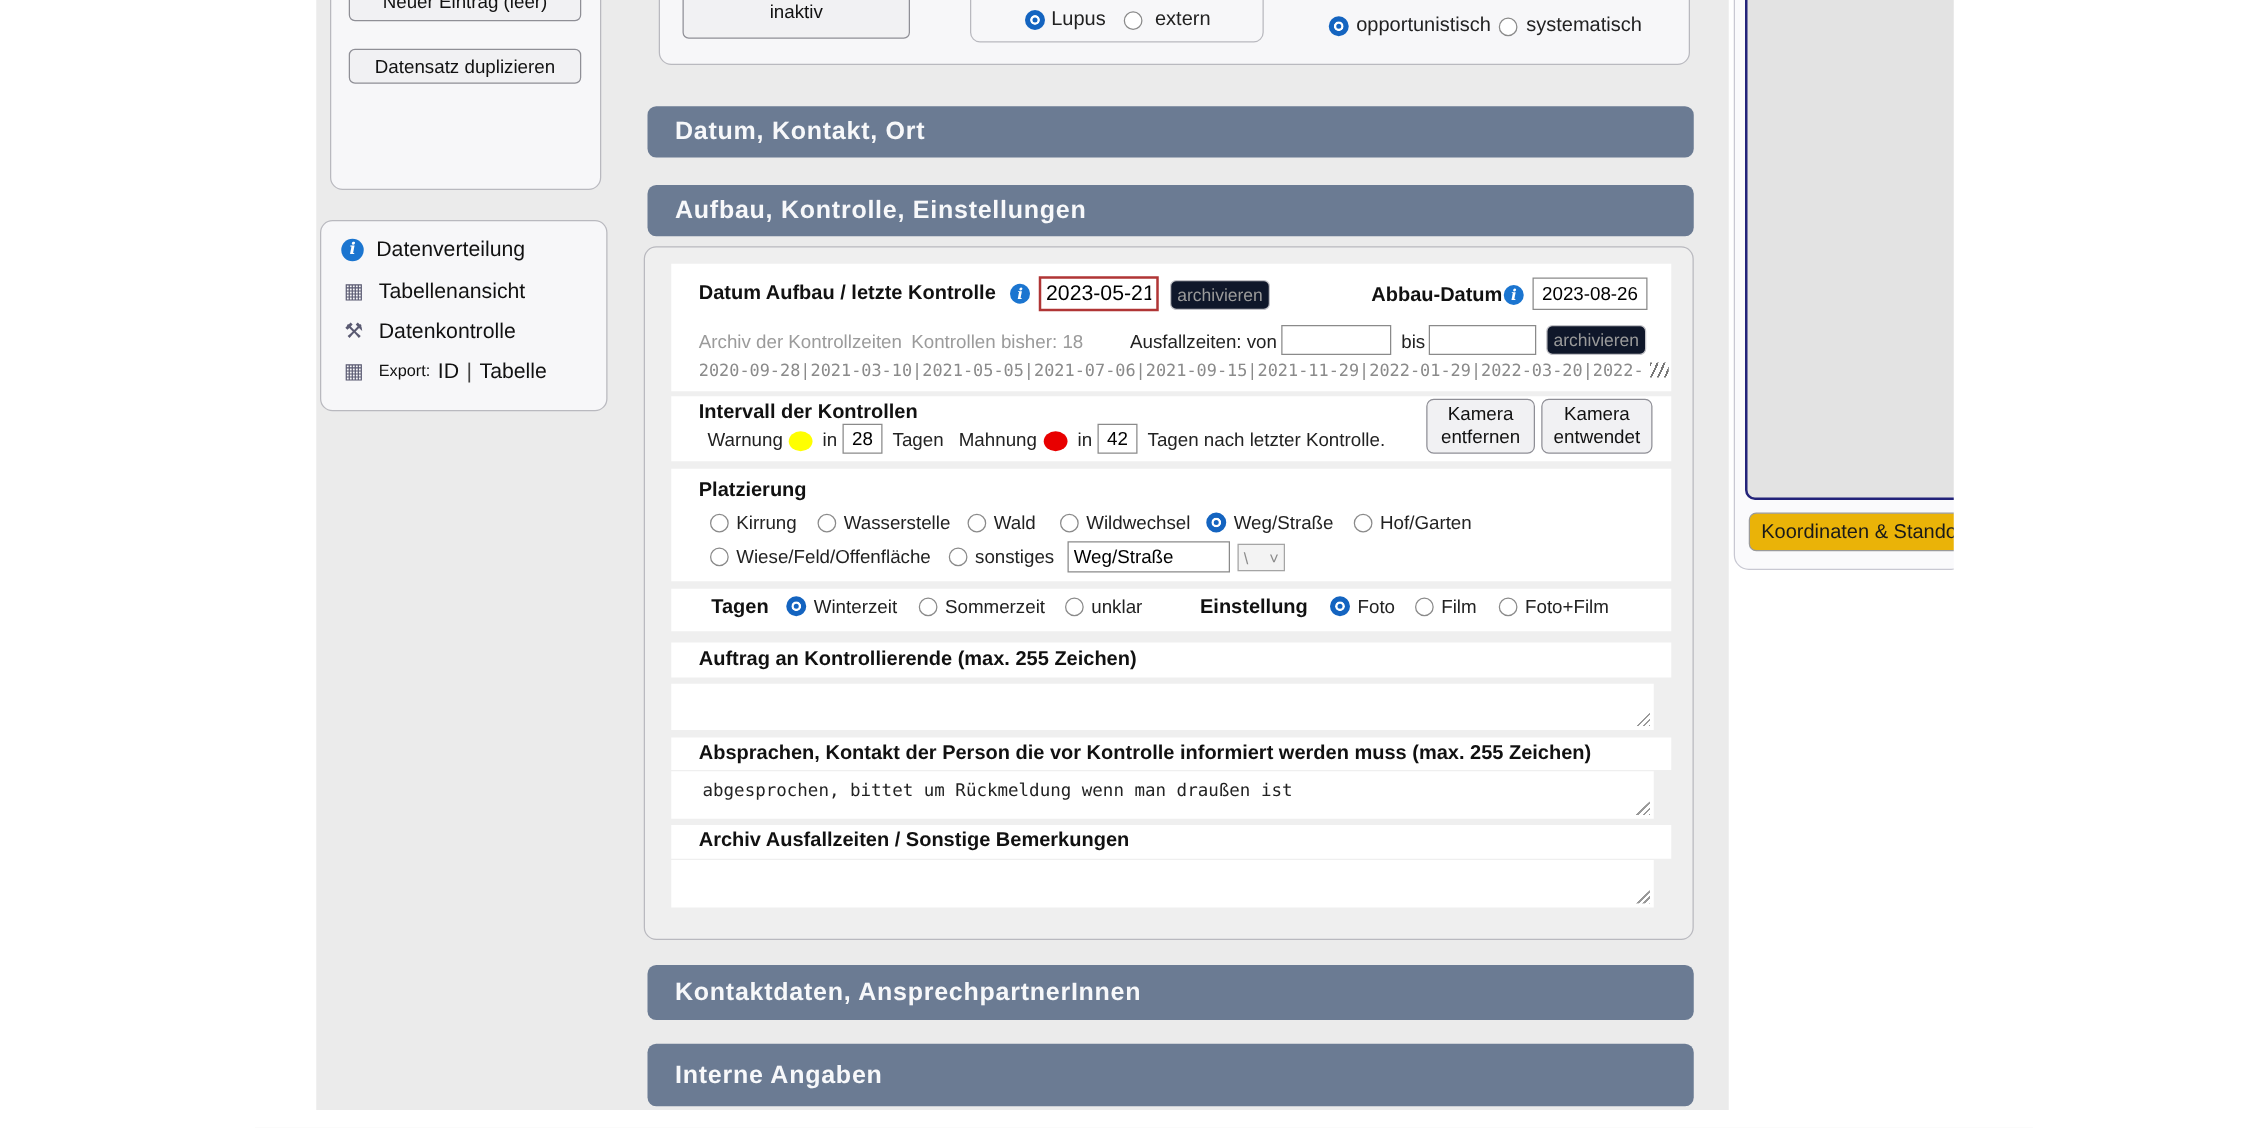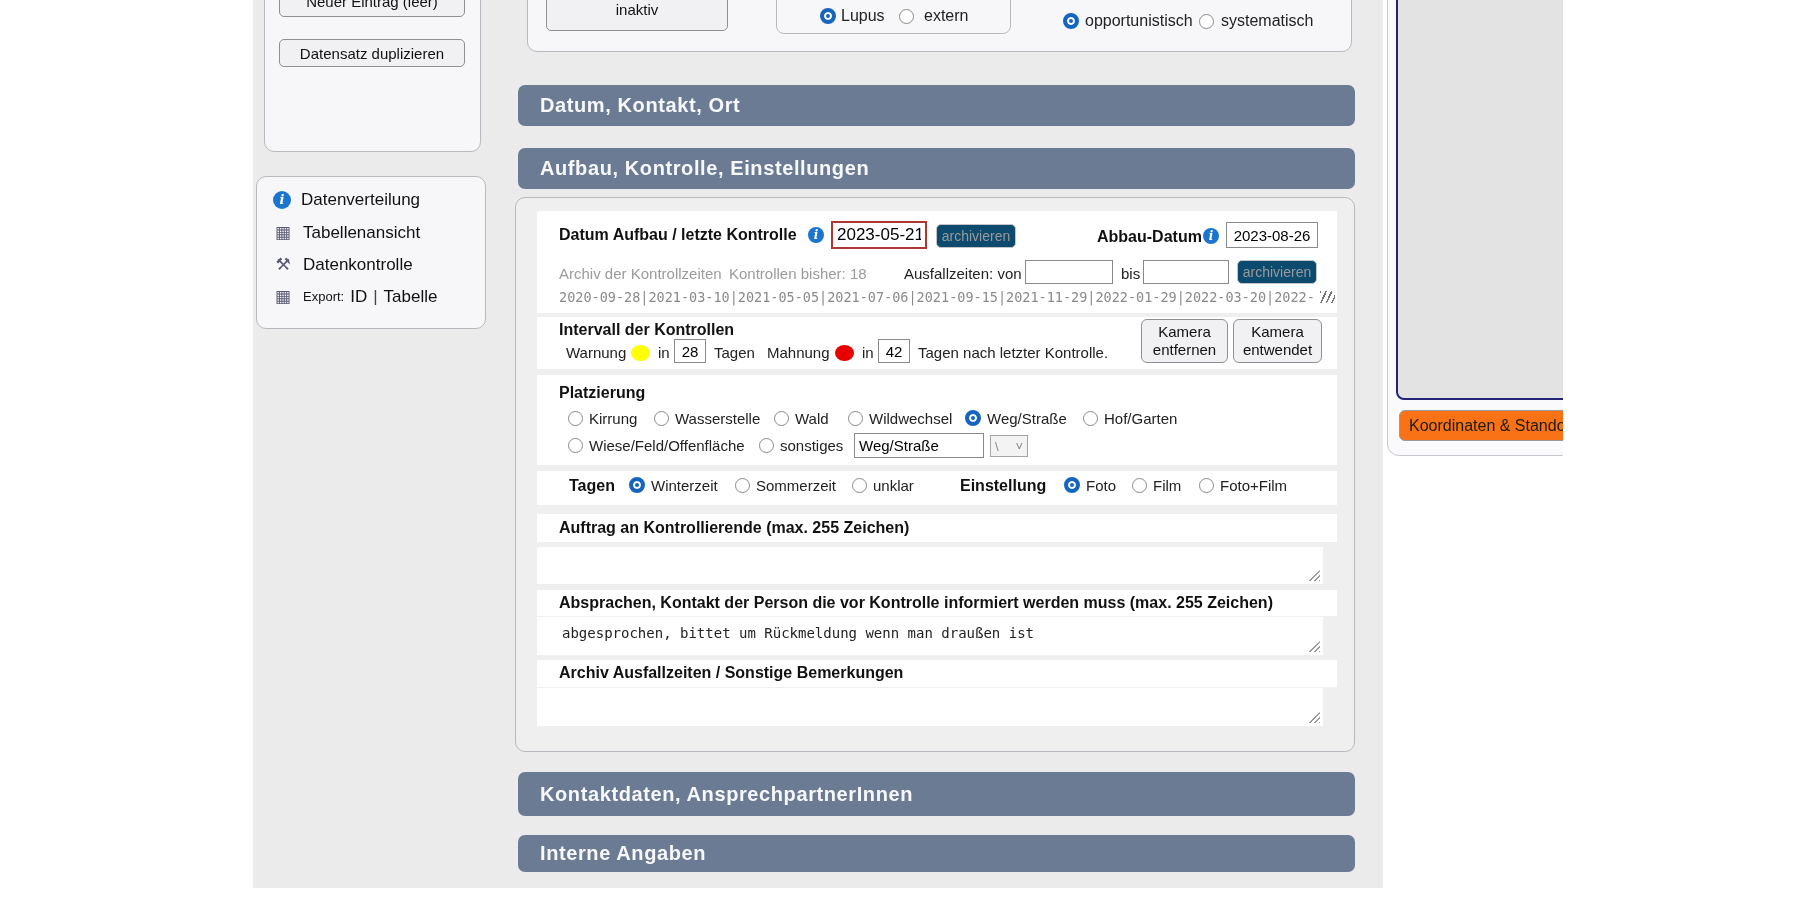--- a/index.html
+++ b/index.html
@@ -3,21 +3,21 @@
 <meta charset="utf-8">
 <style>
   html,body{margin:0;padding:0;background:#fff;}
   #canvas{position:relative;width:1796px;height:902px;background:#fff;overflow:hidden;
           font-family:"Liberation Sans",sans-serif;color:#1a1a1a;}
   .abs{position:absolute;}
   .page-bg{left:253px;top:0;width:1130px;height:888px;background:#ebebeb;}
   .panel{background:#f7f7f9;border:1px solid #b9b9bf;border-radius:10px;box-sizing:border-box;}
   .btn{background:#f1f1f3;border:1px solid #8f8f96;border-radius:5px;box-sizing:border-box;
        display:flex;align-items:center;justify-content:center;font-size:15px;color:#111;cursor:pointer;}
-  .btn.disabled{color:#9a9a9a;border-color:#c3c3c8;background:#0c4a6e;font-size:14px;}
+  .btn.disabled{color:#9a9a9a;border-color:#c3c3c8;background:#0f172a;font-size:14px;}
   .bar{background:#6b7b93;border-radius:7px;display:flex;align-items:center;padding-left:22px;
        color:#f7f8fa;font-size:20px;font-weight:bold;letter-spacing:.6px;box-sizing:border-box;}
   .strip{background:#ffffff;}
   .formpanel{background:#efefef;border:1px solid #b9b9bf;border-radius:10px;box-sizing:border-box;}
   .blbl{font-size:16px;font-weight:bold;color:#111;white-space:nowrap;}
   .gtxt{font-size:15px;color:#9b9b9b;white-space:nowrap;}
   .ntxt{font-size:15px;color:#222;white-space:nowrap;}
   .mono{font-family:"DejaVu Sans Mono","Liberation Mono",monospace;}
   .inp{background:#fff;border:1px solid #8a8a8a;box-sizing:border-box;font-size:15px;
        font-family:"Liberation Sans",sans-serif;padding:0 4px;}
@@ -29,21 +29,21 @@
         color:#fff;text-align:center;font:italic bold 12px/16px "DejaVu Serif",serif;}
   .info::after{content:"i";}
   .dot{border-radius:50%;display:inline-block;}
   .grip{position:absolute;right:3px;bottom:3px;width:13px;height:11px;
         background:repeating-linear-gradient(135deg,transparent 0 2px,#999 2px 3.5px);
         clip-path:polygon(100% 0,100% 100%,0 100%);}
   .hatch{display:inline-block;width:15px;height:12px;margin-left:5px;vertical-align:-1px;
          background:repeating-linear-gradient(115deg,#777 0 1.5px,transparent 1.5px 5px);}
   .mitem{position:absolute;display:flex;align-items:center;gap:10px;font-size:17px;color:#111;}
   .micon{font-size:17px;color:#5a5a72;width:20px;text-align:center;}
-  .koordbtn{background:#f97316;border:1px solid #9a9a9a;border-radius:6px;display:flex;
+  .koordbtn{background:#eab308;border:1px solid #9a9a9a;border-radius:6px;display:flex;
             align-items:center;padding-left:9px;font-size:16px;white-space:nowrap;overflow:hidden;box-sizing:border-box;}
 </style>
 </head>
 <body>
 
 <div id="canvas">
   <div class="abs page-bg"></div>
 
   <div class="abs panel" style="left:264px;top:-14px;width:217px;height:166px;">
     <button class="btn abs" style="left:14px;top:-2px;width:186px;height:32px;">
@@ -201,21 +201,21 @@
 
   <span class="abs blbl" style="left:559px;top:664px;">Archiv Ausfallzeiten / Sonstige Bemerkungen</span>
   <div class="abs strip" style="left:537px;top:688px;width:786px;height:38px;">
     <span class="mono" style="font-size:14px;color:#222;position:absolute;left:25px;top:8px;"></span>
     <span class="grip"></span>
   </div>
 
   <div class="abs bar" style="left:518px;top:772px;width:837px;height:44px;">
       <span>Kontaktdaten, AnsprechpartnerInnen</span>
     </div>
-  <div class="abs bar" style="left:518px;top:835px;width:837px;height:37px;">
+  <div class="abs bar" style="left:518px;top:835px;width:837px;height:50px;">
       <span>Interne Angaben</span>
     </div>
 
   <div class="abs" style="left:1387px;top:-16px;width:186px;height:472px;background:#fafafc;border:1px solid #c8c8d2;border-radius:12px;box-sizing:border-box;"></div>
   <div class="abs" style="left:1396px;top:-20px;width:240px;height:420px;background:#e3e3e3;border:2px solid #23237a;border-radius:8px;box-sizing:border-box;"></div>
   <div class="abs koordbtn" style="left:1399px;top:410px;width:200px;height:31px;">
       <span>Koordinaten &amp; Stando</span>
     </div>
 
   <div class="abs" style="left:1563px;top:0;width:233px;height:902px;background:#fff;z-index:50;"></div>

